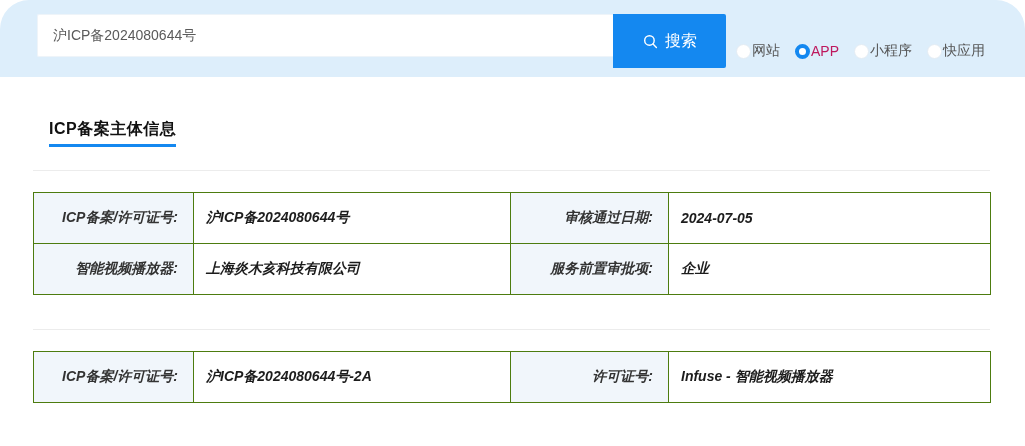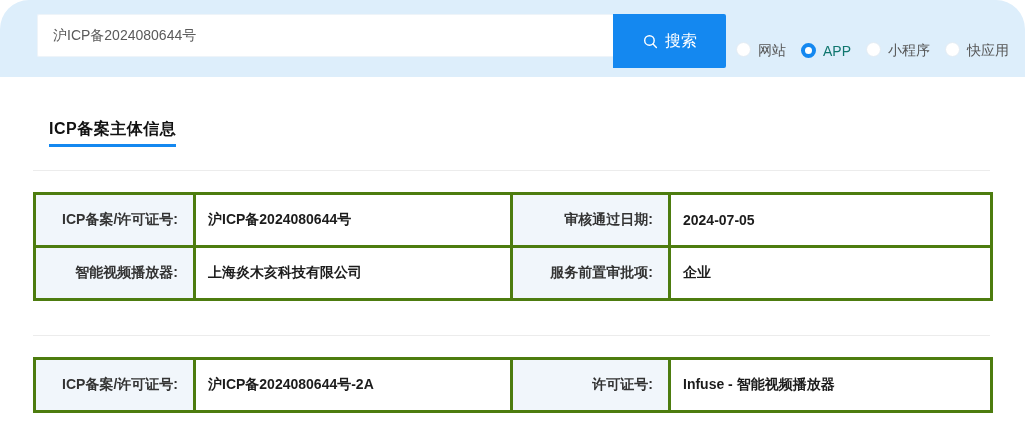--- a/index.html
+++ b/index.html
@@ -64,36 +64,37 @@
     left:736px;
     top:42px;
     display:flex;
     align-items:center;
     gap:15px;
     font-size:14px;
     color:#555555;
   }
   .radio-item {
     display:flex;
-    gap:7px;
+    align-items:center;
+    gap:1px;
     cursor:pointer;
     white-space:nowrap;
   }
   .radio-circle {
     width:15px;
     height:15px;
     border-radius:50%;
     background:#ffffff;
     border:1px solid #e3ecf4;
     flex:0 0 auto;
   }
   .radio-item.checked .radio-circle {
     border:4.5px solid #1488f0;
   }
-  .radio-item.checked .radio-label { color:#0f766e; }
+  .radio-item.checked .radio-label { color:#be185d; }
 
   
   .main {
     padding:26px 35px 0 33px;
   }
   .section-head h2 {
     display:inline-block;
     margin:16px;
     font-size:16px;
     line-height:20px;
@@ -110,23 +111,24 @@
   }
   .info-table {
     width:100%;
     border-collapse:collapse;
     table-layout:fixed;
     margin-top:21px;
     font-size:14px;
   }
   .info-table td {
     height:44px;
-    border:3px solid #4d7c0f;
+    border:1px solid #4d7c0f;
     padding:16px;
     vertical-align:middle;
+    font-style:italic;
   }
   .info-table td.cell-label {
     background:#f1f6fb;
     text-align:right;
     padding-right:15px;
     color:#333333;
     font-weight:600;
   }
   .info-table td.cell-value {
     background:#ffffff;

